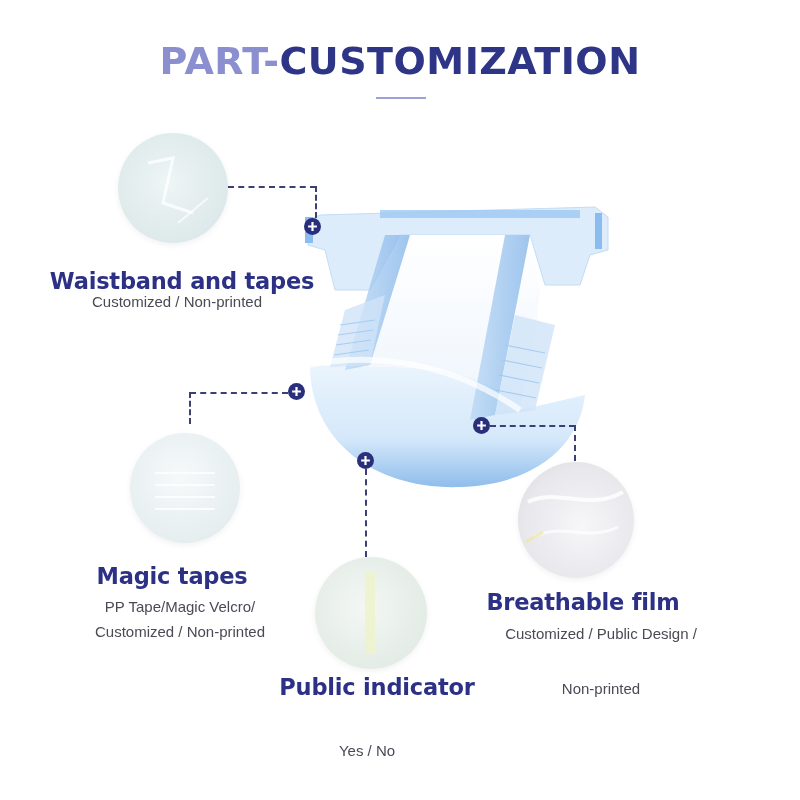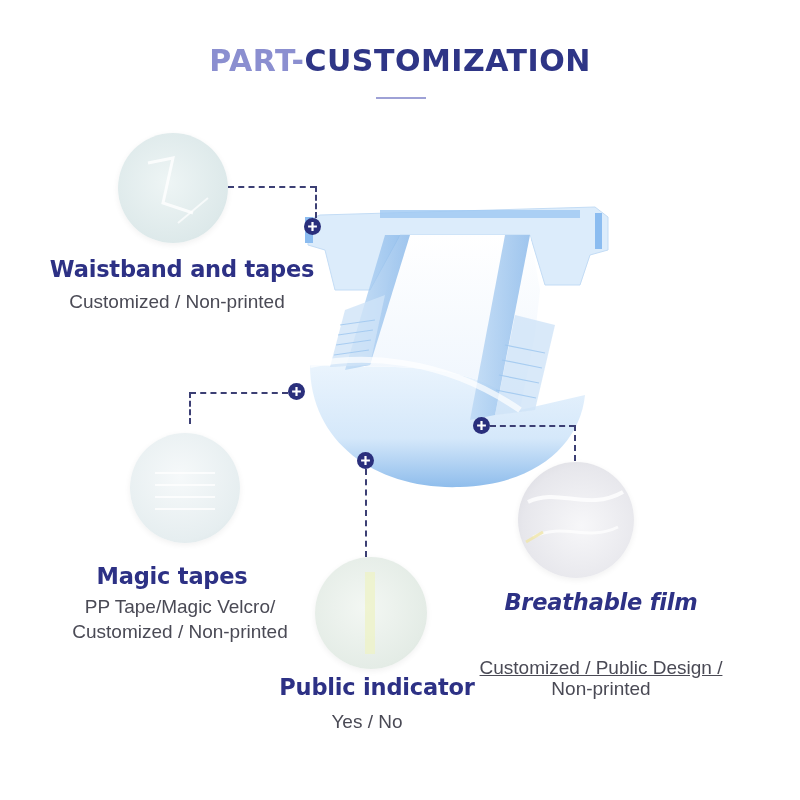--- a/index.html
+++ b/index.html
@@ -1,38 +1,38 @@
 <!DOCTYPE html>
 <html><head>
 <meta charset="utf-8">
 <style>
   * { box-sizing: border-box; margin: 0; padding: 0; }
   html, body { width: 800px; height: 800px; background: #ffffff; overflow: hidden; }
   body { position: relative; font-family: "Liberation Sans", sans-serif; }
 
   .title {
     position: absolute; left: 0; top: 38px; width: 800px; text-align: center;
-    font-family: "DejaVu Sans", sans-serif; font-weight: bold; font-size: 30px;
+    font-family: "DejaVu Sans", sans-serif; font-weight: bold; font-size: 38px;
     letter-spacing: 0.5px; line-height: 46px;
   }
   .title .t1 { color: #8b8fd0; }
   .title .t2 { color: #2e3586; }
   .title-rule {
     position: absolute; left: 376px; top: 97px; width: 50px; height: 2px;
     background: #9ea1d6;
   }
 
   .feature-title {
     position: absolute; text-align: center; color: #2d3185;
     font-family: "DejaVu Sans", sans-serif; font-weight: bold; font-size: 22.5px;
     letter-spacing: -0.2px; white-space: nowrap;
   }
   .feature-sub {
     position: absolute; text-align: center; color: #4a4a55;
-    font-family: "Liberation Sans", sans-serif; font-size: 19px; line-height: 22px;
+    font-family: "Liberation Sans", sans-serif; font-size: 15px; line-height: 22px;
   }
 
   .circle {
     position: absolute; border-radius: 50%;
     box-shadow: 0 2px 6px rgba(0,0,0,0.06);
   }
 
   .dash-h { position: absolute; height: 0; border-top: 2px dashed #3c3f74; }
   .dash-v { position: absolute; width: 0; border-left: 2px dashed #3c3f74; }
 
@@ -105,21 +105,21 @@
     <path d="M60 90 L90 65" fill="none" stroke="#ffffff" stroke-width="2" opacity="0.7"></path>
   </svg>
 </div>
 <div class="dash-h" style="left:228px;top:186px;width:88px;"></div>
 <div class="dash-v" style="left:315px;top:186px;height:32px;"></div>
 <div class="plus" style="left:304px;top:218px;">
   <svg viewBox="0 0 10 10">
       <path d="M5 1v8M1 5h8" stroke="#fff" stroke-width="2"></path>
     </svg>
 </div>
-<div class="feature-title" style="left:0;top:256px;width:364px;">Waistband and tapes</div>
+<div class="feature-title" style="left:0;top:268px;width:364px;">Waistband and tapes</div>
 <div class="feature-sub" style="left:0;top:291px;width:354px;">Customized / Non-printed</div>
 
 <div class="plus" style="left:288px;top:383px;">
   <svg viewBox="0 0 10 10">
       <path d="M5 1v8M1 5h8" stroke="#fff" stroke-width="2"></path>
     </svg>
 </div>
 <div class="dash-h" style="left:190px;top:392px;width:98px;"></div>
 <div class="dash-v" style="left:189px;top:392px;height:32px;"></div>
 <div class="circle" style="left:130px;top:433px;width:110px;height:110px;background:radial-gradient(circle at 45% 40%, #f6f9fa 0%, #e6eef0 70%, #d7e2e4 100%);">
@@ -141,31 +141,31 @@
       <path d="M5 1v8M1 5h8" stroke="#fff" stroke-width="2"></path>
     </svg>
 </div>
 <div class="dash-v" style="left:365px;top:469px;height:88px;"></div>
 <div class="circle" style="left:315px;top:557px;width:112px;height:112px;background:radial-gradient(circle at 45% 45%, #f3f7f3 0%, #e4ece6 70%, #d5e0d9 100%);">
   <svg viewBox="0 0 112 112" width="112" height="112">
     <rect x="50" y="15" width="10" height="82" fill="#eef2c8" opacity="0.8"></rect>
   </svg>
 </div>
 <div class="feature-title" style="left:247px;top:674px;width:260px;">Public indicator</div>
-<div class="feature-sub" style="left:247px;top:711px;width:240px;">Yes / No</div>
+<div class="feature-sub" style="left:247px;top:740px;width:240px;">Yes / No</div>
 
 <div class="plus" style="left:473px;top:417px;">
   <svg viewBox="0 0 10 10">
       <path d="M5 1v8M1 5h8" stroke="#fff" stroke-width="2"></path>
     </svg>
 </div>
 <div class="dash-h" style="left:490px;top:425px;width:85px;"></div>
 <div class="dash-v" style="left:574px;top:425px;height:36px;"></div>
 <div class="circle" style="left:518px;top:462px;width:116px;height:116px;background:radial-gradient(circle at 55% 55%, #f7f7f9 0%, #e7e7ec 65%, #d4d4db 100%);">
   <svg viewBox="0 0 116 116" width="116" height="116">
     <path d="M10 40 C 40 25, 70 50, 105 30" fill="none" stroke="#ffffff" stroke-width="4" opacity="0.8"></path>
     <path d="M15 75 C 45 60, 70 80, 100 65" fill="none" stroke="#ffffff" stroke-width="3" opacity="0.7"></path>
     <path d="M8 80 L 25 70" stroke="#f0e6a8" stroke-width="3" opacity="0.8"></path>
   </svg>
 </div>
-<div class="feature-title" style="left:470px;top:589px;width:262px;font-style:italic;">Breathable film</div>
-<div class="feature-sub" style="left:470px;top:657px;width:262px;text-decoration:underline;">Customized / Public Design /</div>
+<div class="feature-title" style="left:452px;top:589px;width:262px;">Breathable film</div>
+<div class="feature-sub" style="left:470px;top:623px;width:262px;">Customized / Public Design /</div>
 <div class="feature-sub" style="left:470px;top:678px;width:262px;">Non-printed</div>
 
 </body></html>

